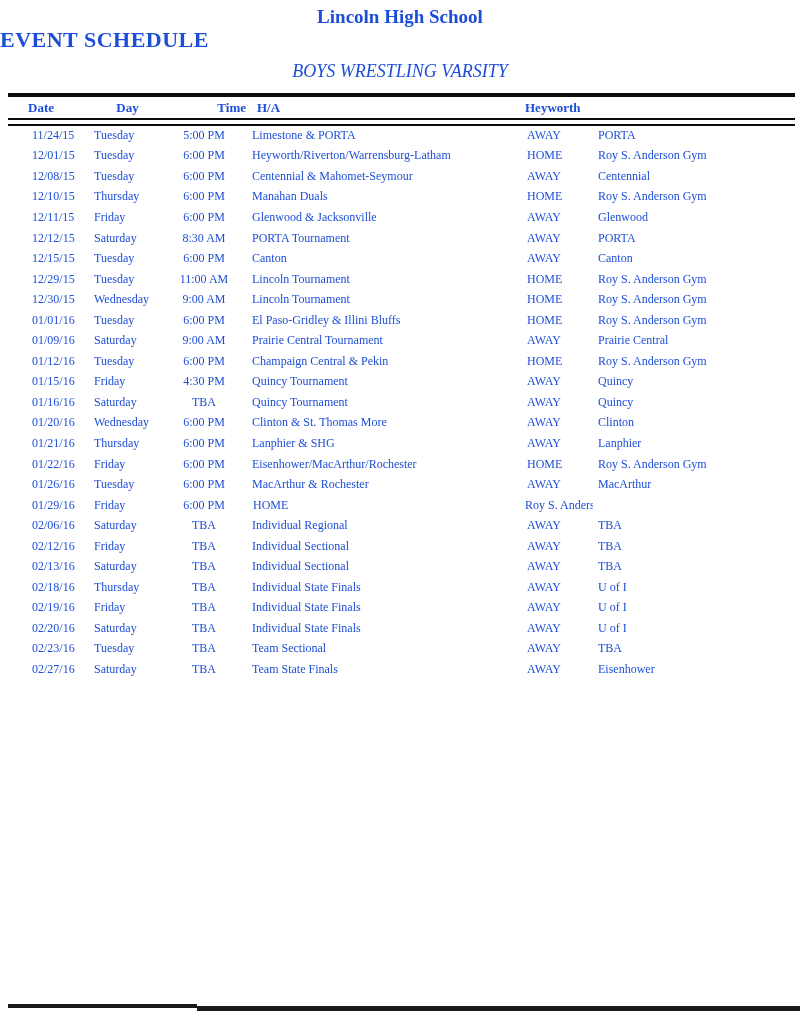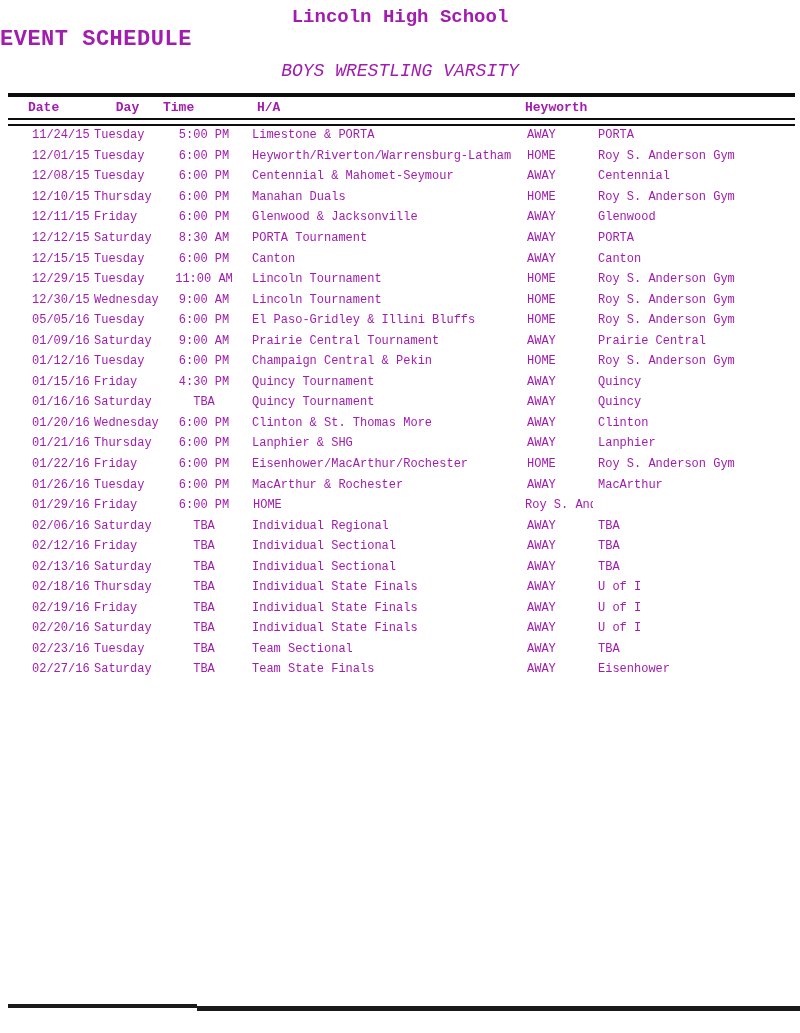--- a/index.html
+++ b/index.html
@@ -2,22 +2,22 @@
 <html><head>
 <meta charset="utf-8">
 <style>
   * { margin: 0; padding: 0; box-sizing: border-box; }
   html, body { background: #ffffff; }
   .page {
     position: relative;
     width: 800px;
     height: 1033px;
     background: #ffffff;
-    color: #a21caf;
-    font-family: Liberation Mono, monospace;
+    color: #1d4ed8;
+    font-family: Liberation Serif, serif;
     overflow: hidden;
     margin: 0 auto;
   }
   .school {
     position: absolute; top: 6px; left: 0; width: 100%;
     text-align: center; font-size: 19px; font-weight: bold; line-height: 22px;
   }
   .doc-title {
     position: absolute; top: 28px; left: 0; width: 100%;
     text-align: left; font-size: 22px; font-weight: bold; line-height: 24px;
@@ -47,21 +47,21 @@
   .tbody { position: absolute; top: 125px; left: 8px; width: 787px; }
   .trow { height: 20.55px; font-size: 12px; }
   .c-date { padding-left: 24px; }
   .c-day  { padding-left: 1px; }
   .c-time { text-align: center; }
   .c-event{ padding-left: 6px; }
   .c-ha   { padding-left: 7px; }
   .c-loc  { padding-left: 5px; }
   .th-date { padding-left: 20px; }
   .th-day  { text-align: center; }
-  .th-time { padding-left: 1px; text-align: left; }
+  .th-time { padding-left: 1px; text-align: right; }
   .th-event{ padding-left: 11px; }
   .th-ha   { padding-left: 11px; }
   .th-loc  { padding-left: 5px; }
   .cell { white-space: nowrap; overflow: hidden; }
   .foot-rule-left {
     position: absolute; top: 1004px; left: 8px; width: 189px; height: 4px;
     background: #1a1a1a;
   }
   .foot-rule-right {
     position: absolute; top: 1006px; left: 197px; width: 603px; height: 4.5px;
@@ -168,21 +168,21 @@
   <div class="trow cols">
     <div class="cell c-date">12/30/15</div>
     <div class="cell c-day">Wednesday</div>
     <div class="cell c-time">9:00 AM</div>
     <div class="cell c-event">Lincoln Tournament</div>
     <div class="cell c-ha">HOME</div>
     <div class="cell c-loc">Roy S. Anderson Gym</div>
   </div>
 
   <div class="trow cols">
-    <div class="cell c-date">05/05/16</div>
+    <div class="cell c-date">01/01/16</div>
     <div class="cell c-day">Tuesday</div>
     <div class="cell c-time">6:00 PM</div>
     <div class="cell c-event">El Paso-Gridley &amp; Illini Bluffs</div>
     <div class="cell c-ha">HOME</div>
     <div class="cell c-loc">Roy S. Anderson Gym</div>
   </div>
 
   <div class="trow cols">
     <div class="cell c-date">01/09/16</div>
     <div class="cell c-day">Saturday</div>

